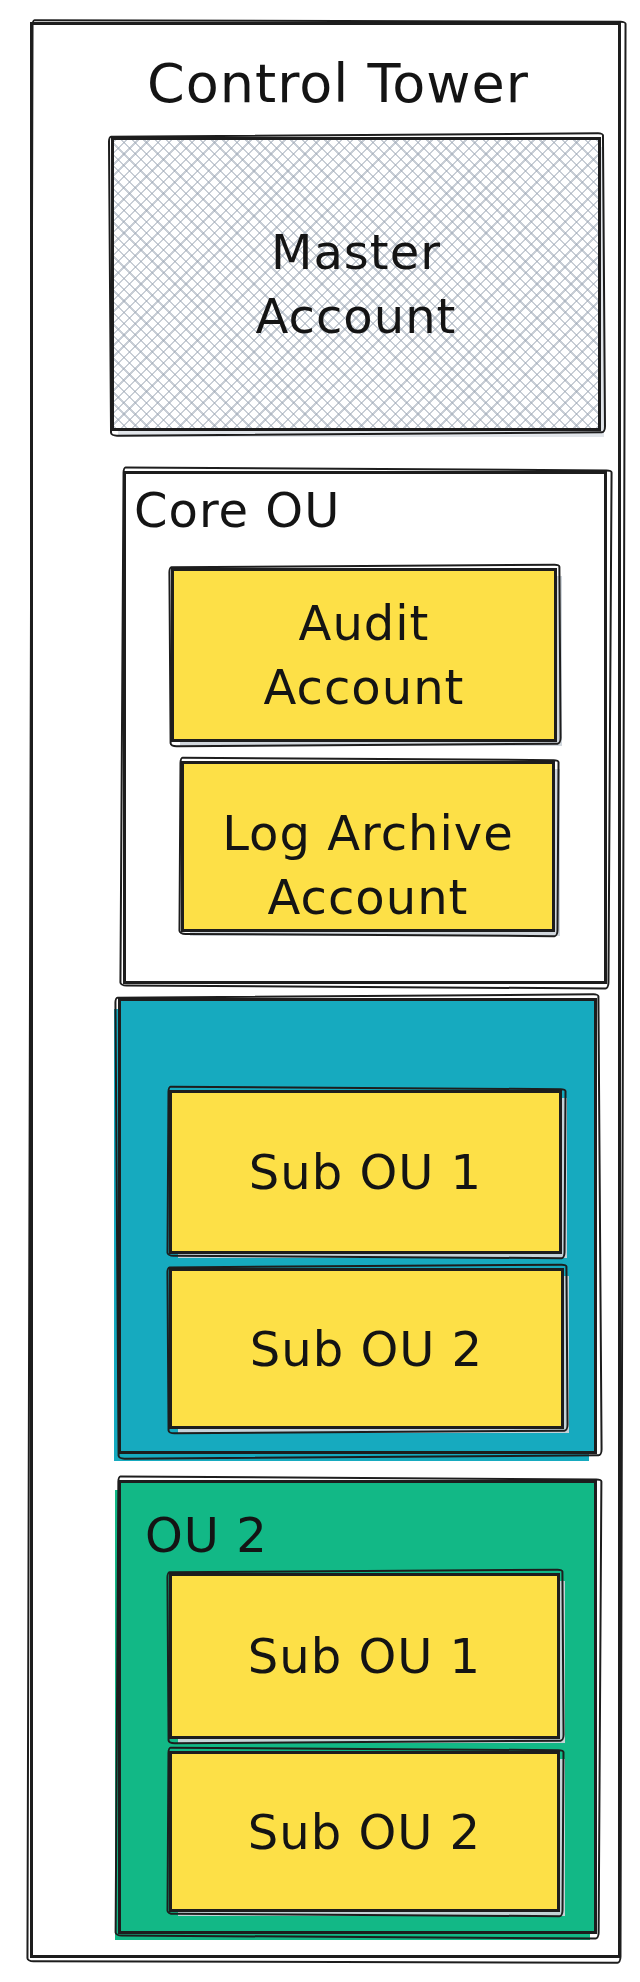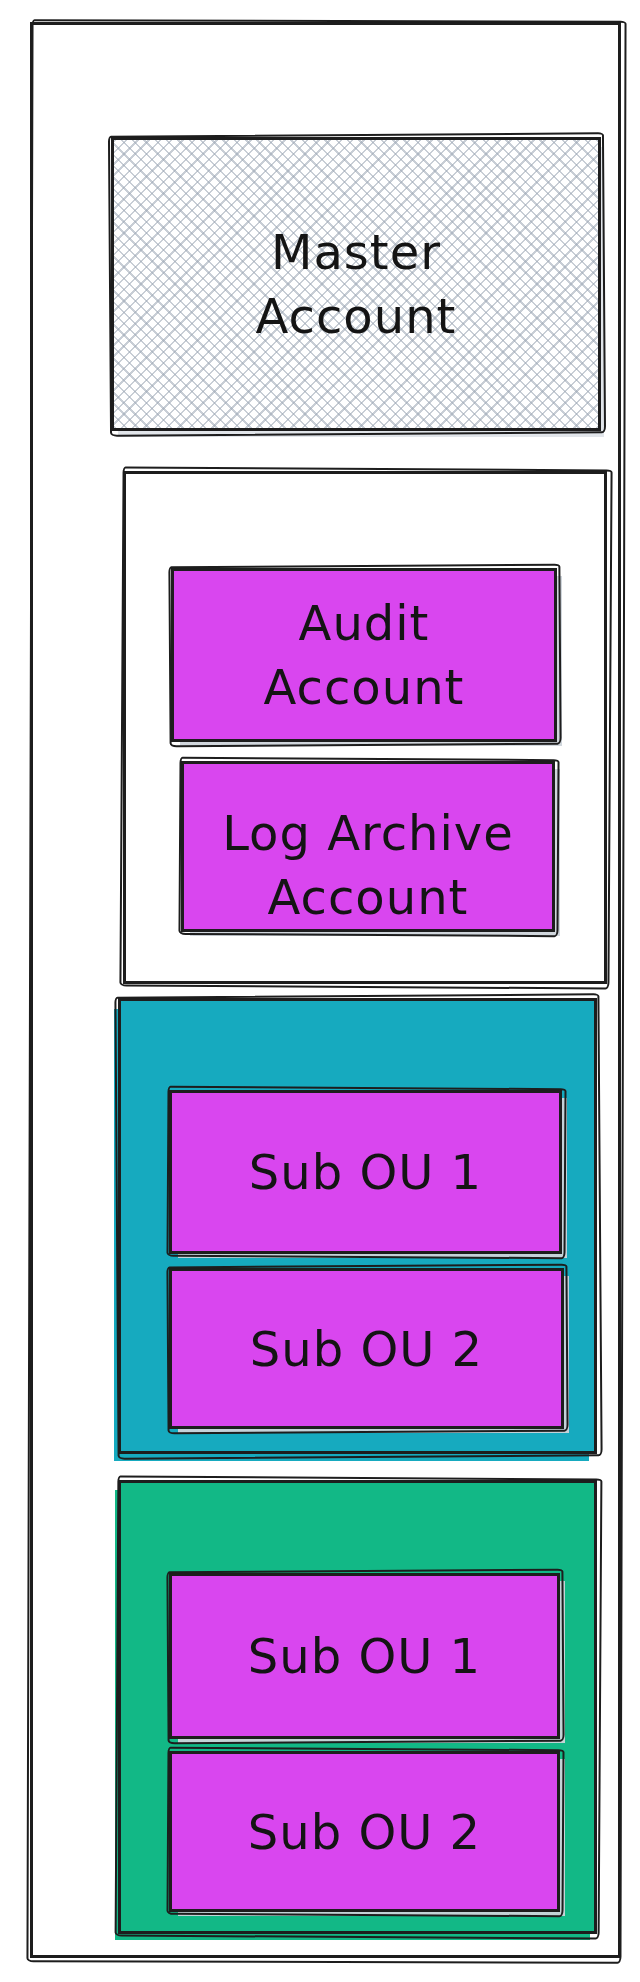--- a/index.html
+++ b/index.html
@@ -46,48 +46,50 @@
   }
   .core  { left:90px;  top:446px;  width:478px; height:507px; background:#ffffff; }
   .core  .group-label { left:8px;  top:10px; }
   .ou1   { left:85px;  top:973px;  width:473px; height:450px; background:#16aabf;
            box-shadow:-6px 9px 0 -2px #16aabf; }
   .ou2   { left:85px;  top:1455px; width:473px; height:448px; background:#12b886;
            box-shadow:-5px 8px 0 -2px #12b886; }
   .ou1 .group-label, .ou2 .group-label { left:24px; top:26px; }
 
   .acct {
-    position:absolute; background:#d946ef;
+    position:absolute; background:#fde047;
     display:flex; align-items:center; justify-content:center; text-align:center;
     box-shadow:7px 6px 0 -2px rgba(206,212,218,0.95);
   }
   .acct .lbl { font-size:48px; line-height:64px; white-space:pre-line; letter-spacing:1px; }
 
   .audit { left:45px; top:94px;  width:380px; height:168px; }
   .log   { left:55px; top:287px; width:368px; height:165px;align-items:flex-end; }
 
   .sub1  { left:48px; top:89px;  width:387px; height:158px;text-align:center; }
   .sub2  { left:48px; top:267px; width:389px; height:155px; }
   .ou2 .sub1 { top:90px;  width:385px; height:160px; }
   .ou2 .sub2 { top:268px; width:385px; height:155px; }
 </style>
 </head>
 <body>
 
 <div class="canvas">
 
   <div class="frame sk">
 
+    <div class="title">Control Tower</div>
 
     <div class="master sk tilt-l">
       <span class="lbl" style="font-size:48px; line-height:64px; white-space:pre-line; letter-spacing:1px;">Master
 Account</span>
     </div>
 
     <div class="group core sk">
+      <div class="group-label">Core OU</div>
 
       <div class="acct audit sk tilt-l">
         <span class="lbl">Audit
 Account</span>
       </div>
 
       <div class="acct log sk">
         <span class="lbl">Log Archive
 Account</span>
       </div>
@@ -98,20 +100,21 @@
       <div class="acct sub1 sk">
         <span class="lbl">Sub OU 1</span>
       </div>
 
       <div class="acct sub2 sk tilt-l">
         <span class="lbl">Sub OU 2</span>
       </div>
     </div>
 
     <div class="group ou2 sk">
+      <div class="group-label">OU 2</div>
 
       <div class="acct sub1 sk tilt-l">
         <span class="lbl">Sub OU 1</span>
       </div>
 
       <div class="acct sub2 sk">
         <span class="lbl">Sub OU 2</span>
       </div>
     </div>
 

